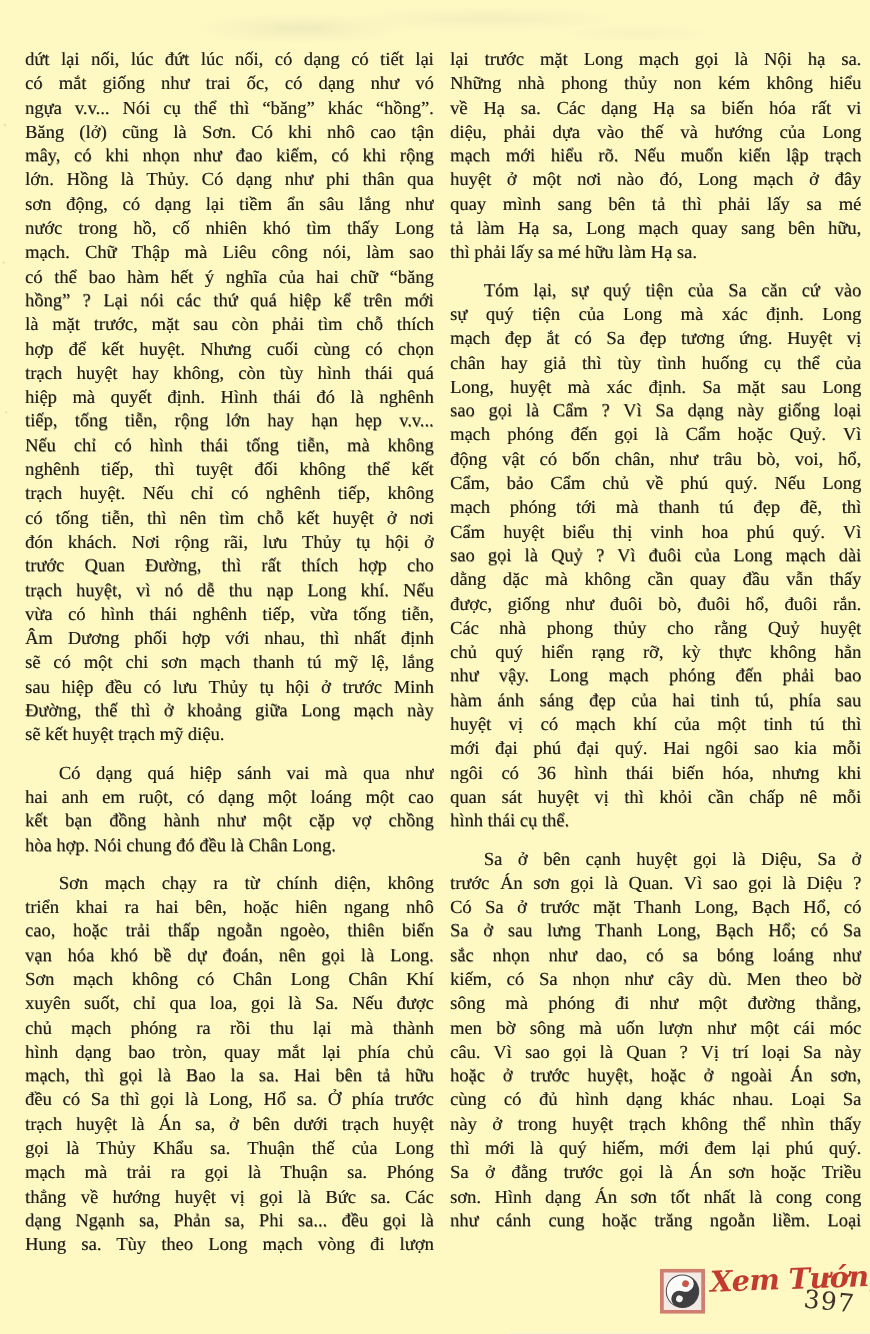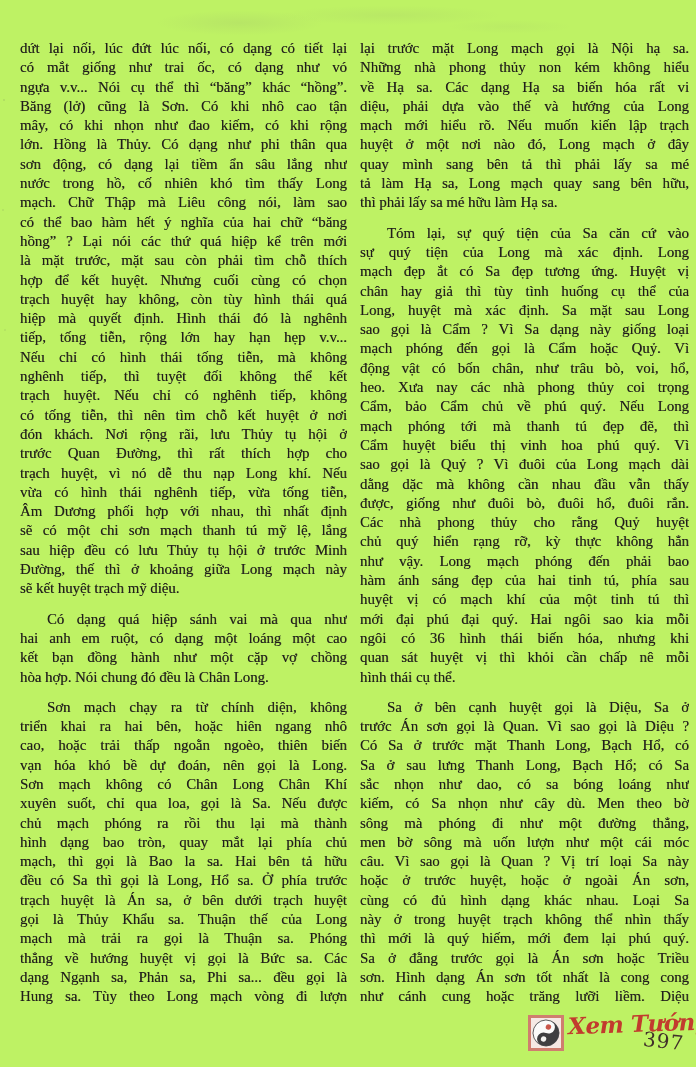--- a/index.html
+++ b/index.html
@@ -1,19 +1,19 @@
 <!DOCTYPE html>
 <html lang="vi"><head>
 <meta charset="utf-8">
 <style>
   html,body{margin:0;padding:0;background:#e8e8e6;}
   .page{
     position:relative;
     width:696px;height:1067px;
-    background:#bef264;
+    background:#fef9c3;
     overflow:hidden;
     font-family:"Liberation Serif","DejaVu Serif",serif;
     color:#201e1b;
   }
   .smudge{position:absolute;pointer-events:none;}
   .smudge-top{
     left:60px;top:0;width:600px;height:38px;
     background:
       radial-gradient(ellipse 120px 18px at 30% 60%, rgba(120,120,118,.10), transparent 70%),
       radial-gradient(ellipse 160px 14px at 55% 40%, rgba(120,120,118,.08), transparent 70%),
@@ -151,26 +151,25 @@
       </div>
       <div class="para">
         <div class="line firstline">Tóm lại, sự quý tiện của Sa căn cứ vào</div>
         <div class="line">sự quý tiện của Long mà xác định. Long</div>
         <div class="line">mạch đẹp ắt có Sa đẹp tương ứng. Huyệt vị</div>
         <div class="line">chân hay giả thì tùy tình huống cụ thể của</div>
         <div class="line">Long, huyệt mà xác định. Sa mặt sau Long</div>
         <div class="line">sao gọi là Cẩm ? Vì Sa dạng này giống loại</div>
         <div class="line">mạch phóng đến gọi là Cẩm hoặc Quỷ. Vì</div>
         <div class="line">động vật có bốn chân, như trâu bò, voi, hổ,</div>
-        <div class="line">heo. Xưa nay các nhà phong thủy coi trọng</div>
         <div class="line">Cẩm, bảo Cẩm chủ về phú quý. Nếu Long</div>
         <div class="line">mạch phóng tới mà thanh tú đẹp đẽ, thì</div>
         <div class="line">Cẩm huyệt biểu thị vinh hoa phú quý. Vì</div>
         <div class="line">sao gọi là Quỷ ? Vì đuôi của Long mạch dài</div>
-        <div class="line">dằng dặc mà không cần nhau đầu vẫn thấy</div>
+        <div class="line">dằng dặc mà không cần quay đầu vẫn thấy</div>
         <div class="line">được, giống như đuôi bò, đuôi hổ, đuôi rắn.</div>
         <div class="line">Các nhà phong thủy cho rằng Quỷ huyệt</div>
         <div class="line">chủ quý hiển rạng rỡ, kỳ thực không hẳn</div>
         <div class="line">như vậy. Long mạch phóng đến phải bao</div>
         <div class="line">hàm ánh sáng đẹp của hai tinh tú, phía sau</div>
         <div class="line">huyệt vị có mạch khí của một tinh tú thì</div>
         <div class="line">mới đại phú đại quý. Hai ngôi sao kia mỗi</div>
         <div class="line">ngôi có 36 hình thái biến hóa, nhưng khi</div>
         <div class="line">quan sát huyệt vị thì khỏi cần chấp nê mỗi</div>
         <div class="line endline">hình thái cụ thể.</div>
@@ -184,21 +183,21 @@
         <div class="line">kiếm, có Sa nhọn như cây dù. Men theo bờ</div>
         <div class="line">sông mà phóng đi như một đường thẳng,</div>
         <div class="line">men bờ sông mà uốn lượn như một cái móc</div>
         <div class="line">câu. Vì sao gọi là Quan ? Vị trí loại Sa này</div>
         <div class="line">hoặc ở trước huyệt, hoặc ở ngoài Án sơn,</div>
         <div class="line">cùng có đủ hình dạng khác nhau. Loại Sa</div>
         <div class="line">này ở trong huyệt trạch không thể nhìn thấy</div>
         <div class="line">thì mới là quý hiếm, mới đem lại phú quý.</div>
         <div class="line">Sa ở đằng trước gọi là Án sơn hoặc Triều</div>
         <div class="line">sơn. Hình dạng Án sơn tốt nhất là cong cong</div>
-        <div class="line">như cánh cung hoặc trăng lưỡi liềm. Diệu</div>
+        <div class="line">như cánh cung hoặc trăng ngoằn liềm. Loại</div>
       </div>
     </div>
 
   <div class="footer-mark">
     <span class="wm-logo">
       <svg width="36" height="36" viewBox="0 0 36 36" xmlns="http://www.w3.org/2000/svg">
         <rect x="0" y="0" width="36" height="36" fill="#cf7e6f"></rect>
         <rect x="3" y="3" width="30" height="30" fill="#f5e9e4"></rect>
         <g transform="rotate(22 18 18)">
           <circle cx="18" cy="18" r="13" fill="#fbfbfa" stroke="#4a4a4c" stroke-width="0.8"></circle>

